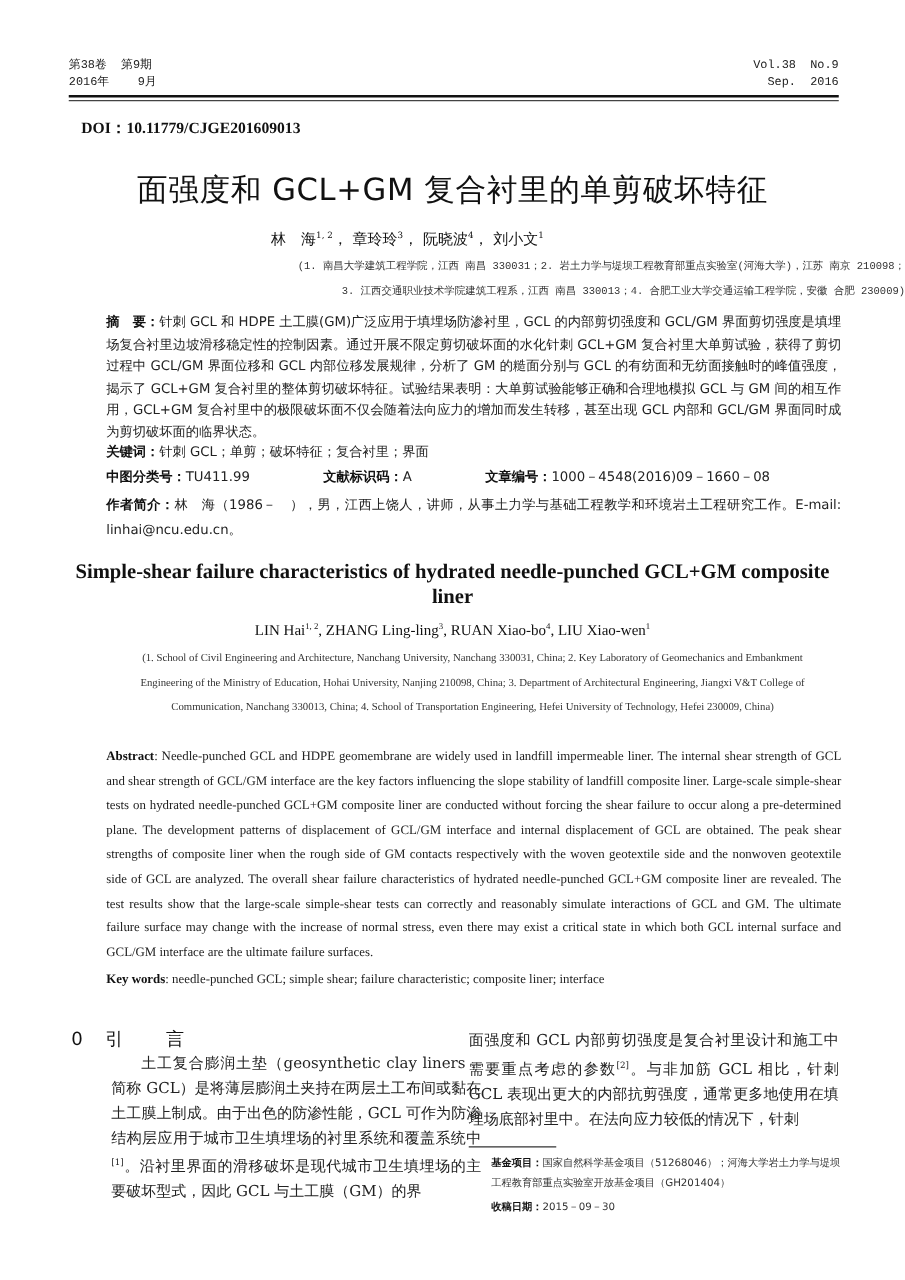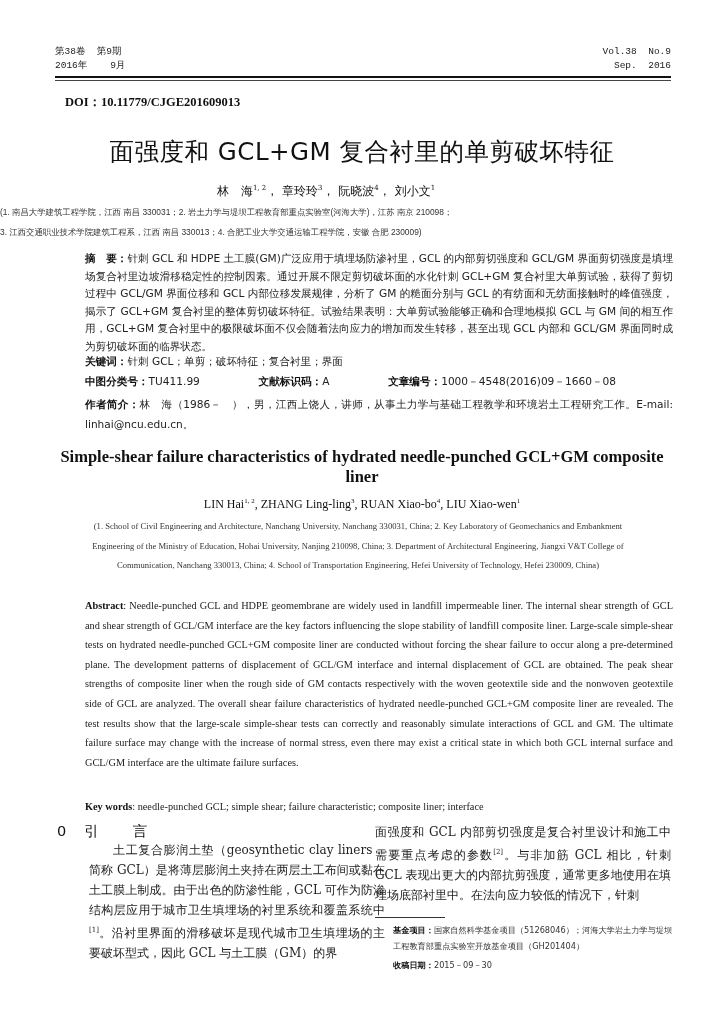--- a/index.html
+++ b/index.html
@@ -22,36 +22,36 @@
   .rule-thick { left: 55px; width: 616px; top: 76px; height: 2px; background: #111; }
   .rule-thin { left: 55px; width: 616px; top: 80px; height: 1px; background: #444; }
 
   .doi { left: 65px; top: 94px; font-weight: bold; font-size: 12.5px; }
   .title-cn {
     left: 0; width: 724px; top: 135px; text-align: center;
     font-family: "DejaVu Sans", "Liberation Sans", sans-serif; font-size: 24.5px; letter-spacing: 0.5px;
   }
   .authors-cn { left: 0; width: 652px; top: 183px; text-align: center; font-size: 12px; font-family: "DejaVu Serif", serif; }
   .authors-cn sup { font-size: 7px; }
-  .affil-cn { left: 0; width: 724px; text-align: left; font-size: 8.4px; font-family: Liberation Sans, sans-serif; color: #333; }
+  .affil-cn { left: 0; width: 724px; text-align: right; font-size: 8.4px; font-family: Liberation Mono, monospace; color: #333; }
 
   .body-block { left: 85px; width: 588px; font-size: 10.6px; line-height: 17.5px; font-family: "DejaVu Sans", sans-serif; color: #222; text-align: justify; }
   .lbl { font-weight: bold; color: #111; }
   .meta-row { left: 85px; font-size: 10.6px; font-family: "DejaVu Sans", sans-serif; color: #222; }
 
   .title-en {
     left: 60px; width: 604px; top: 447px; text-align: center;
     font-weight: bold; font-size: 16.5px; line-height: 20px;
   }
   .authors-en { left: 0; width: 724px; top: 497px; text-align: center; font-size: 12px; }
   .authors-en sup { font-size: 7px; }
-  .affil-en { left: 76px; width: 564px; top: 517px; text-align: center; font-size: 8.6px; line-height: 19.6px; color: #333; }
+  .affil-en { left: 96px; width: 564px; top: 517px; text-align: center; font-size: 8.6px; line-height: 19.6px; color: #333; }
 
   .abs-en { left: 85px; width: 588px; top: 596px; font-size: 10.3px; line-height: 19.6px; text-align: justify; color: #222; }
-  .kw-en { left: 85px; top: 801px; font-size: 10.3px; color: #222; }
+  .kw-en { left: 85px; top: 778px; font-size: 10.3px; color: #222; }
 
   .sec-head { left: 57px; top: 822px; font-family: "DejaVu Sans", sans-serif; font-size: 14.5px; }
   .sec-head .t { margin-left: 18px; letter-spacing: 34px; }
   .col { font-family: "DejaVu Serif", serif; font-size: 12px; line-height: 20px; text-align: justify; color: #222; }
   .col-left { left: 57px; width: 296px; top: 840px; text-indent: 24px; margin-left: 32px; }
   .col-right { left: 375px; width: 296px; top: 822px; }
   .col sup { font-size: 7px; }
   .footnote-rule { left: 375px; top: 917px; width: 70px; height: 1px; background: #333; }
   .footnote { left: 393px; width: 280px; font-family: "DejaVu Sans", sans-serif; font-size: 8.2px; line-height: 16px; color: #333; }
   .footnote .lbl { font-weight: bold; }

